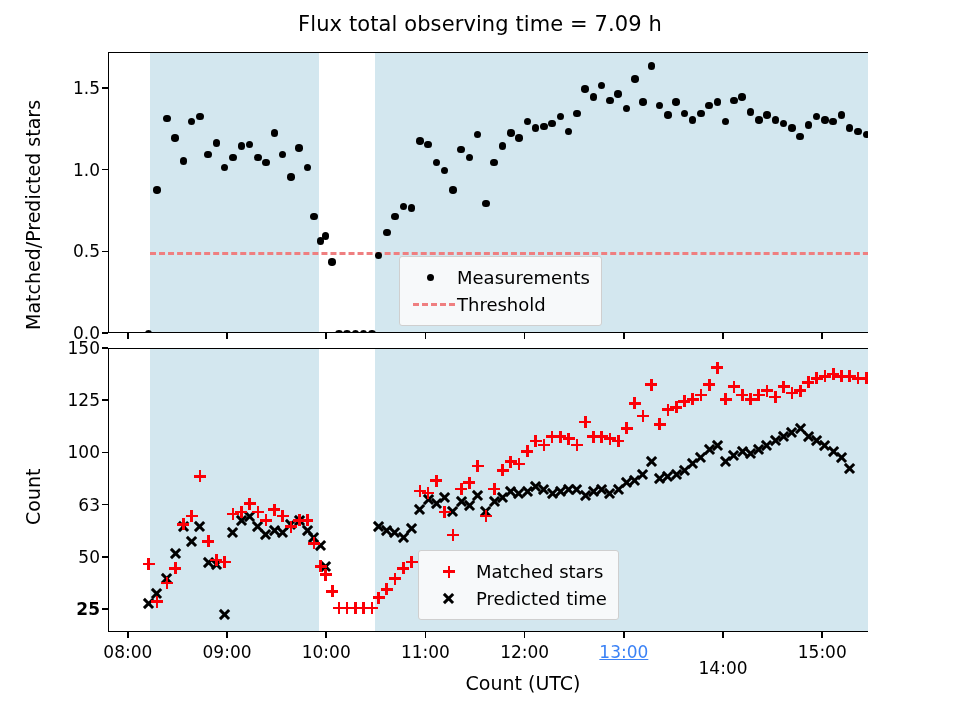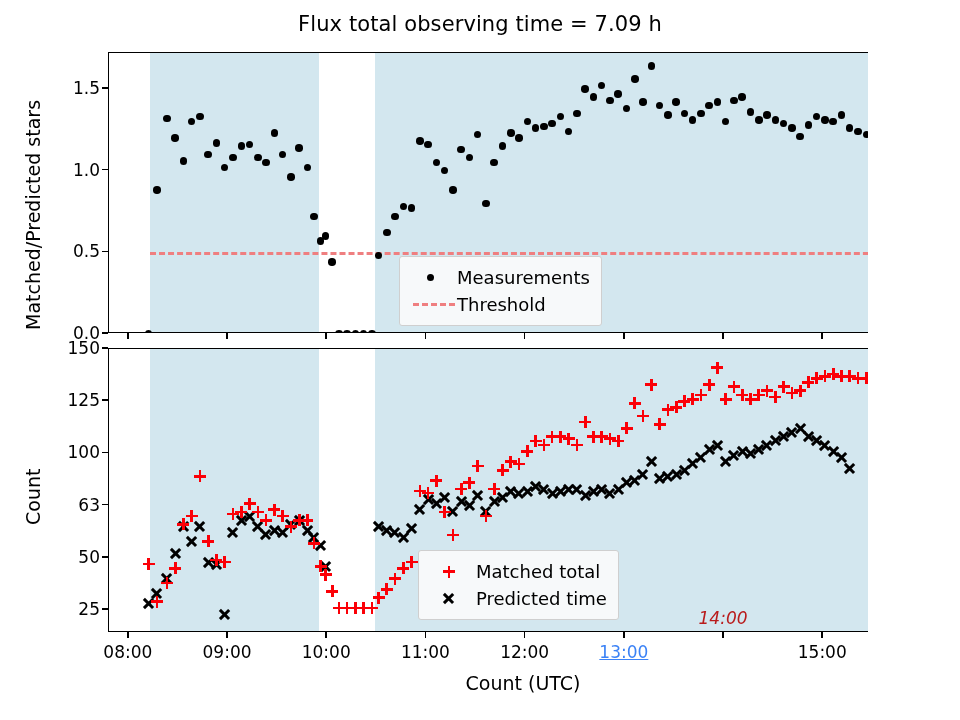--- a/index.html
+++ b/index.html
@@ -922,21 +922,21 @@
           <i></i>
           <i></i>
         </span>
         <span class="mk plus" style="left: 818.426px; top: 250.588px;">
           <i></i>
           <i></i>
         </span>
       </div>
   </div>
   <div id="yax-bottom">
-      <div class="ytick" style="position: absolute; left: 0px; top: 609.029px; width: 100px; text-align: right; margin-right: 0px;">25</div>
+      <div class="ytick" style="position: absolute; left: 0px; top: 609.029px; width: 100px; text-align: right; margin-right: 0px; font-weight: bold;">25</div>
       <div style="position: absolute; left: 102px; top: 608.229px; width: 6px; height: 1.6px; background: rgb(0, 0, 0);"></div>
       <div class="ytick" style="position: absolute; left: 0px; top: 556.824px; width: 100px; text-align: right; margin-right: 0px;">50</div>
       <div style="position: absolute; left: 102px; top: 556.024px; width: 6px; height: 1.6px; background: rgb(0, 0, 0);"></div>
       <div class="ytick" style="position: absolute; left: 0px; top: 504.618px; width: 100px; text-align: right; margin-right: 0px;">63</div>
       <div style="position: absolute; left: 102px; top: 503.818px; width: 6px; height: 1.6px; background: rgb(0, 0, 0);"></div>
       <div class="ytick" style="position: absolute; left: 0px; top: 452.412px; width: 100px; text-align: right; margin-right: 0px;">100</div>
       <div style="position: absolute; left: 102px; top: 451.612px; width: 6px; height: 1.6px; background: rgb(0, 0, 0);"></div>
       <div class="ytick" style="position: absolute; left: 0px; top: 400.206px; width: 100px; text-align: right; margin-right: 0px;">125</div>
       <div style="position: absolute; left: 102px; top: 399.406px; width: 6px; height: 1.6px; background: rgb(0, 0, 0);"></div>
       <div class="ytick" style="position: absolute; left: 0px; top: 348px; width: 100px; text-align: right; margin-right: 0px;">150</div>
@@ -948,38 +948,38 @@
       <div style="position: absolute; left: 227.044px; top: 642px; transform: translateX(-50%); font-size: 17px; color: rgb(0, 0, 0); white-space: nowrap;">09:00</div>
       <div style="position: absolute; left: 226.244px; top: 632px; width: 1.6px; height: 6px; background: rgb(0, 0, 0);"></div>
       <div style="position: absolute; left: 326.247px; top: 642px; transform: translateX(-50%); font-size: 17px; color: rgb(0, 0, 0); white-space: nowrap;">10:00</div>
       <div style="position: absolute; left: 325.447px; top: 632px; width: 1.6px; height: 6px; background: rgb(0, 0, 0);"></div>
       <div style="position: absolute; left: 425.45px; top: 642px; transform: translateX(-50%); font-size: 17px; color: rgb(0, 0, 0); white-space: nowrap;">11:00</div>
       <div style="position: absolute; left: 424.65px; top: 632px; width: 1.6px; height: 6px; background: rgb(0, 0, 0);"></div>
       <div style="position: absolute; left: 524.653px; top: 642px; transform: translateX(-50%); font-size: 17px; color: rgb(0, 0, 0); white-space: nowrap;">12:00</div>
       <div style="position: absolute; left: 523.853px; top: 632px; width: 1.6px; height: 6px; background: rgb(0, 0, 0);"></div>
       <div style="position: absolute; left: 623.857px; top: 642px; transform: translateX(-50%); font-size: 17px; color: #3b82f6; white-space: nowrap; text-decoration: underline;">13:00</div>
       <div style="position: absolute; left: 623.057px; top: 632px; width: 1.6px; height: 6px; background: rgb(0, 0, 0);"></div>
-      <div style="position: absolute; left: 723.06px; top: 608px; transform: translateX(-50%); font-size: 17px; color: #b91c1c; white-space: nowrap; font-style: italic;">14:00</div>
+      <div style="position: absolute; left: 723.06px; top: 658px; transform: translateX(-50%); font-size: 17px; color: #000000; white-space: nowrap;">14:00</div>
       <div style="position: absolute; left: 722.26px; top: 632px; width: 1.6px; height: 6px; background: rgb(0, 0, 0);"></div>
       <div style="position: absolute; left: 822.263px; top: 642px; transform: translateX(-50%); font-size: 17px; color: rgb(0, 0, 0); white-space: nowrap;">15:00</div>
       <div style="position: absolute; left: 821.463px; top: 632px; width: 1.6px; height: 6px; background: rgb(0, 0, 0);"></div>
       <div style="position: absolute; left: 921.466px; top: 642px; transform: translateX(-50%); font-size: 17px; color: rgb(0, 0, 0); white-space: nowrap;">16:00</div>
       <div style="position: absolute; left: 920.666px; top: 632px; width: 1.6px; height: 6px; background: rgb(0, 0, 0);"></div>
     </div>
   <div class="ylabel" id="ylabel-bottom">Count</div>
 
   <div class="legend" id="legend-bottom">
     <div class="legend-row">
       <span class="legend-key">
         <span class="mk plus key-plus">
             <i></i>
             <i></i>
           </span>
       </span>
-      <span class="legend-txt">Matched total</span>
+      <span class="legend-txt">Matched stars</span>
     </div>
     <div class="legend-row">
       <span class="legend-key">
         <span class="mk ex key-ex">
             <i></i>
             <i></i>
           </span>
       </span>
       <span class="legend-txt">Predicted time</span>
     </div>

